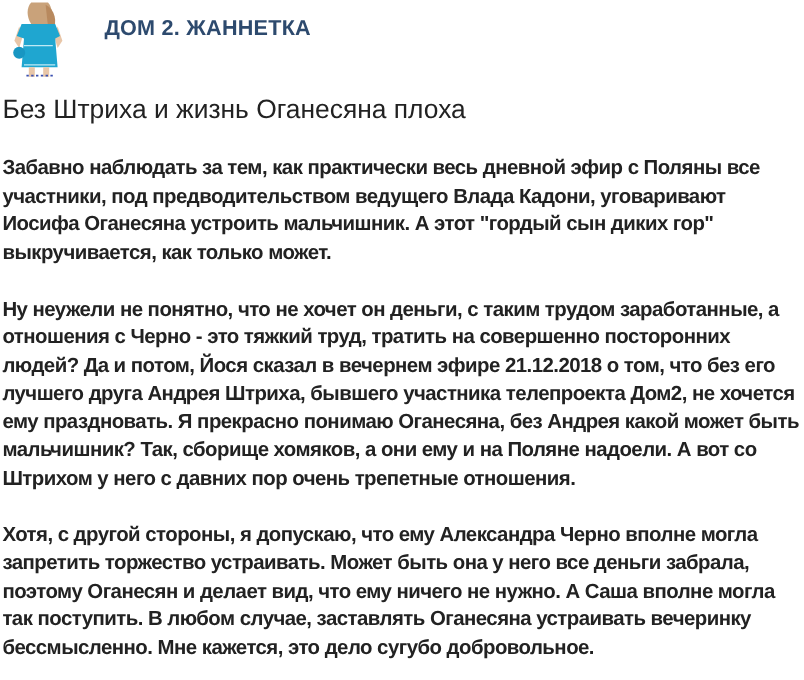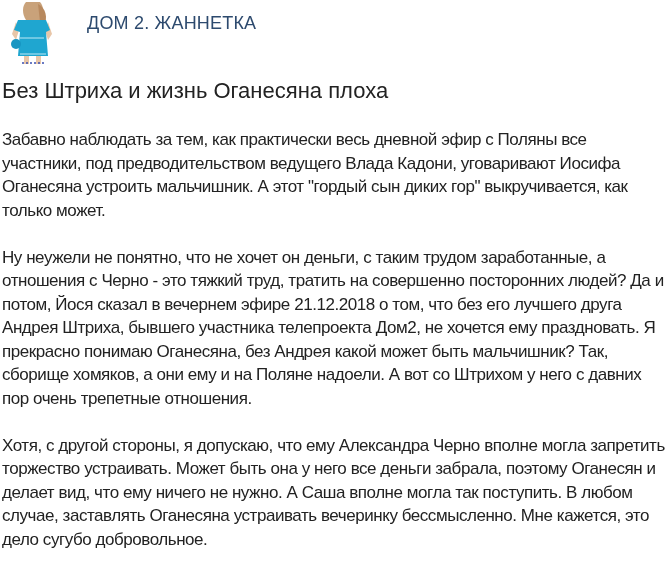--- a/index.html
+++ b/index.html
@@ -1,22 +1,22 @@
 <!DOCTYPE html>
 <html><head>
   <meta charset="utf-8">
   <style>
     html, body { margin: 0; padding: 0; background: #ffffff; }
     body { width: 670px; height: 567px; overflow: hidden; position: relative; font-family: "Liberation Sans", sans-serif; color: #1a1a1a; }
     .header { position: absolute; left: 0; top: 0; width: 670px; height: 70px; }
     .avatar { position: absolute; left: 4px; top: 0; width: 56px; height: 66px; }
-    .site-title { position: absolute; left: 87px; top: 13px; font-size: 18px; font-weight: normal; color: #2d4a6e; letter-spacing: 0.2px; }
+    .site-title { position: absolute; left: 87px; top: 13px; font-size: 18px; font-weight: bold; color: #2d4a6e; letter-spacing: 0.2px; }
     .article-title { position: absolute; left: 2px; top: 78px; font-size: 22px; color: #222; }
     .article-body { position: absolute; left: 2px; top: 128px; width: 666px; font-size: 17px; line-height: 23.5px; color: #222; letter-spacing: -0.45px; }
-    .article-body p { margin: 0 0 23.5px 0; }
+    .article-body p { margin: 0 0 23.5px 0; font-weight: bold; }
   </style>
 </head>
 <body>
 
 <div class="header">
   <div class="avatar">
     <svg width="56" height="66" viewBox="0 0 56 66">
 
       <path d="M22 2 C18 6 18 14 22 20 L36 20 C40 14 40 6 36 2 Z" fill="#c9a27a"></path>
       <path d="M34 4 C42 8 44 18 40 26 L36 22 Z" fill="#b8895e"></path>

